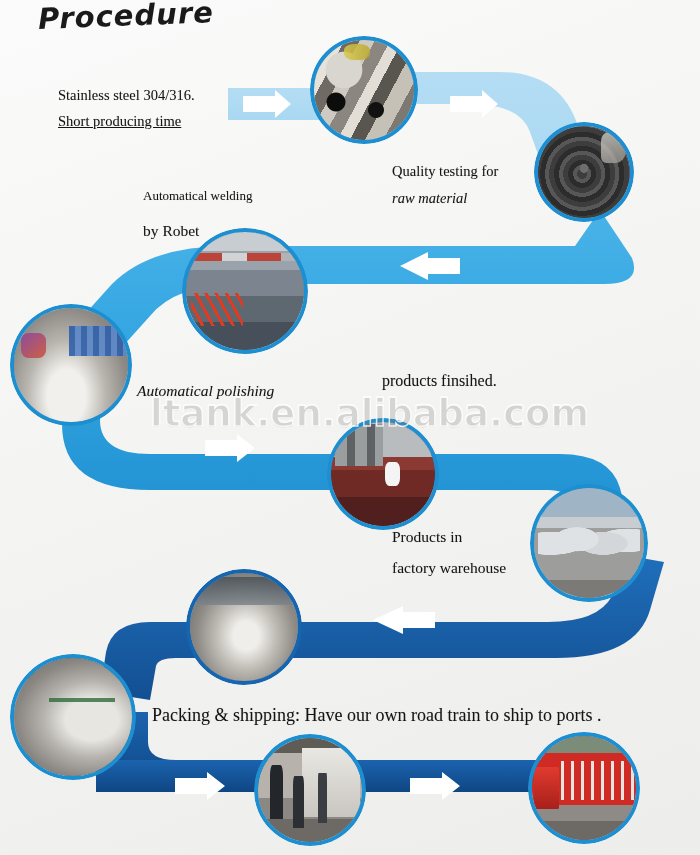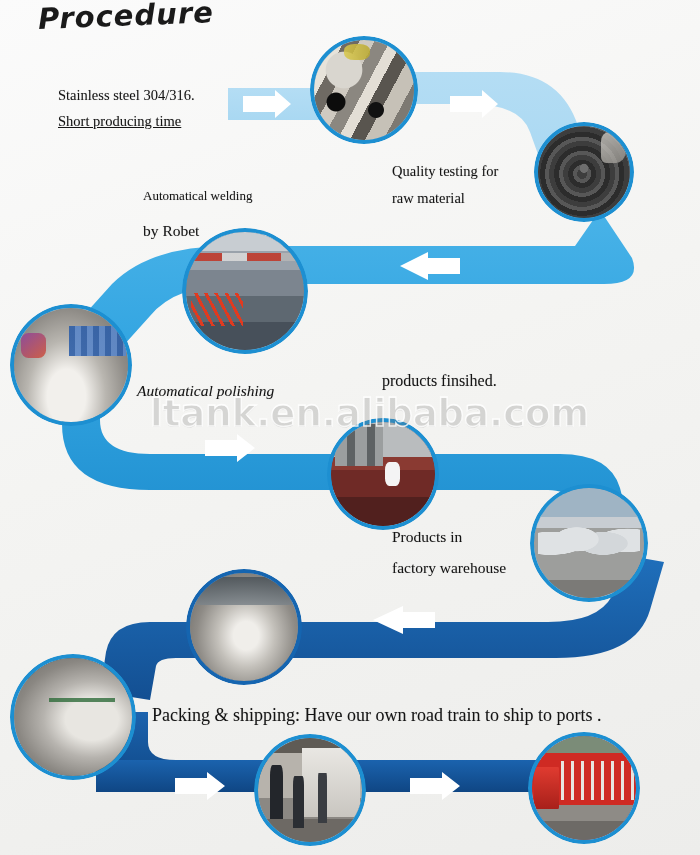--- a/index.html
+++ b/index.html
@@ -385,21 +385,21 @@
     <div class="photo">
         <div class="inner"></div>
       </div>
     <div class="ring"></div>
   </div>
 
   <div class="caption" style="left:58px;top:82px;">Stainless steel 304/316.</div>
   <div class="caption" style="left:58px;top:108px;text-decoration:underline;">Short producing time</div>
 
   <div class="caption" style="left:392px;top:158px;font-family:Liberation Serif, serif;">Quality testing for</div>
-  <div class="caption" style="left:392px;top:185px;">raw material</div>
+  <div class="caption" style="left:392px;top:185px;font-style:italic;">raw material</div>
 
   <div class="caption" style="left:143px;top:172px;font-size:13px;margin-top:10px;">Automatical welding</div>
   <div class="caption" style="left:143px;top:217px;font-size:15.5px;">by Robet</div>
 
   <div class="caption" style="left:137px;top:377px;font-size:15.5px;font-style:italic;">Automatical polishing</div>
 
   <div class="caption" style="left:382px;top:367px;font-size:16px;">products finsihed.</div>
 
   <div class="caption" style="left:392px;top:523px;font-size:15.5px;">Products in</div>
   <div class="caption" style="left:392px;top:554px;font-size:15.5px;">factory warehouse</div>

